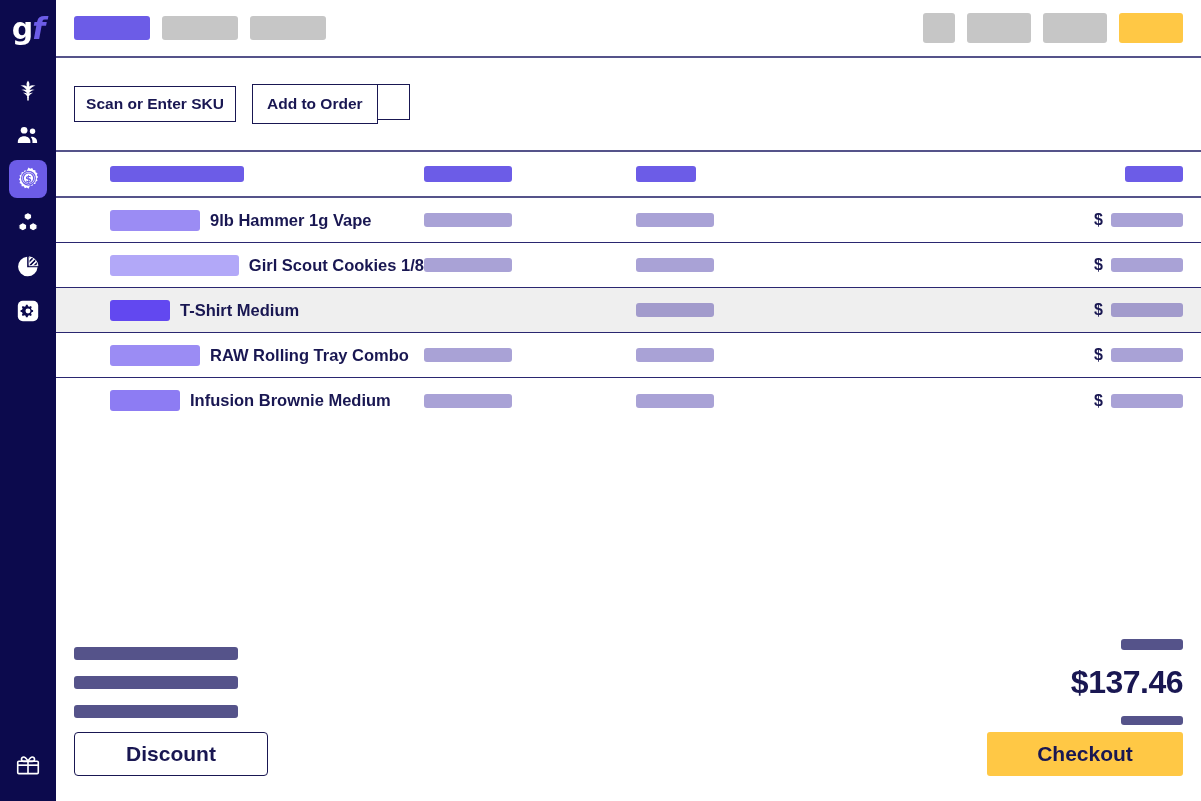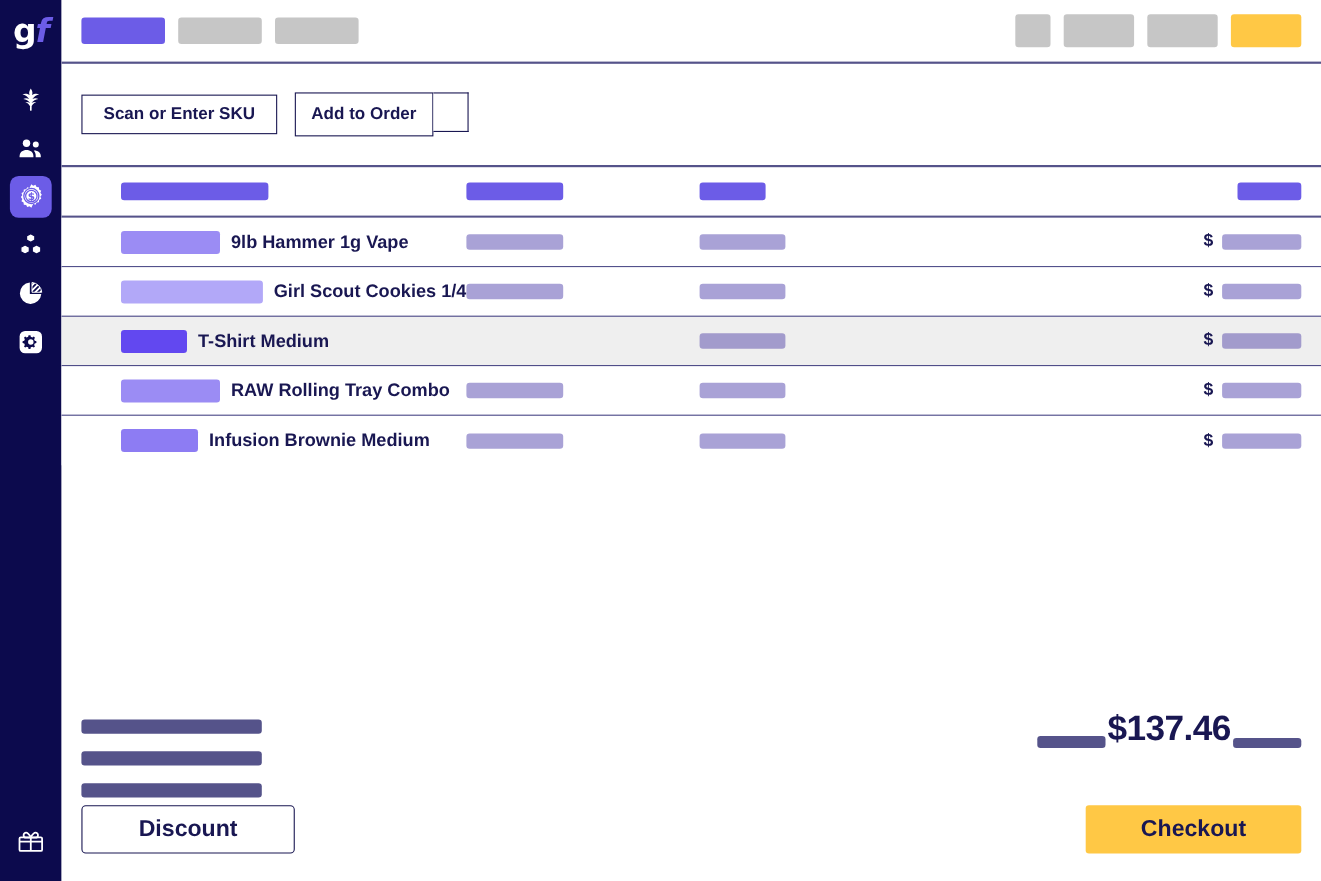--- a/index.html
+++ b/index.html
@@ -58,21 +58,21 @@
   .sk { border-radius: 3px; display: block; }
 
   
   .skubar {
     height: 94px; flex: 0 0 94px;
     display: flex; align-items: center;
     padding-left: 18px;
     border-bottom: 2px solid #55538a;
   }
   .sku-input {
-    width: 178px; height: 36px;
+    width: 162px; height: 36px;
     border: 1.5px solid #191752; background: #fff;
     display: flex; align-items: center; justify-content: center;
     font-size: 15.5px; font-weight: bold; color: #191752;
     white-space: nowrap;
   }
   .add-group { display: flex; margin-left: 16px; }
   .add-btn {
     height: 40px; padding: 0 14px;
     border: 1.5px solid #191752; background: #fff;
     display: flex; align-items: center; justify-content: center;
@@ -109,21 +109,21 @@
   .dollar { font-size: 16px; font-weight: bold; color: #191752; }
 
   
   .spacer { flex: 1 1 auto; }
   .totals {
     flex: 0 0 auto; display: flex;
     padding: 0 18px; align-items: flex-start;
     justify-content: space-between;
   }
   .totals-left { display: flex; flex-direction: column; gap: 16px; padding-top: 8px; }
-  .totals-right { display: flex; flex-direction: row; align-items: flex-end; gap: 2px; }
+  .totals-right { display: flex; flex-direction: column; align-items: flex-end; gap: 16px; }
   .grand {
     font-size: 32px; font-weight: bold; color: #191752;
     line-height: 1.05; letter-spacing: -0.5px;
   }
 
   .actions {
     flex: 0 0 auto; height: 76px;
     display: flex; align-items: center; justify-content: space-between;
     padding: 0 18px 18px 18px;
     gap: 19px;
@@ -287,21 +287,21 @@
         </div>
         <div class="c4">
           <span class="dollar">$</span>
           <span class="sk" style="width:72px;height:14px;background:#a9a2d6;"></span>
         </div>
       </div>
 
       <div class="trow">
         <div class="c1">
           <span class="sk" style="width:134px;height:21px;background:#b2a8f8;"></span>
-          <span class="pname">Girl Scout Cookies 1/4</span>
+          <span class="pname">Girl Scout Cookies 1/8</span>
         </div>
         <div class="c2">
           <span class="sk" style="width:88px;height:14px;background:#a9a2d6;"></span>
         </div>
         <div class="c3">
           <span class="sk" style="width:78px;height:14px;background:#a9a2d6;"></span>
         </div>
         <div class="c4">
           <span class="dollar">$</span>
           <span class="sk" style="width:72px;height:14px;background:#a9a2d6;"></span>

